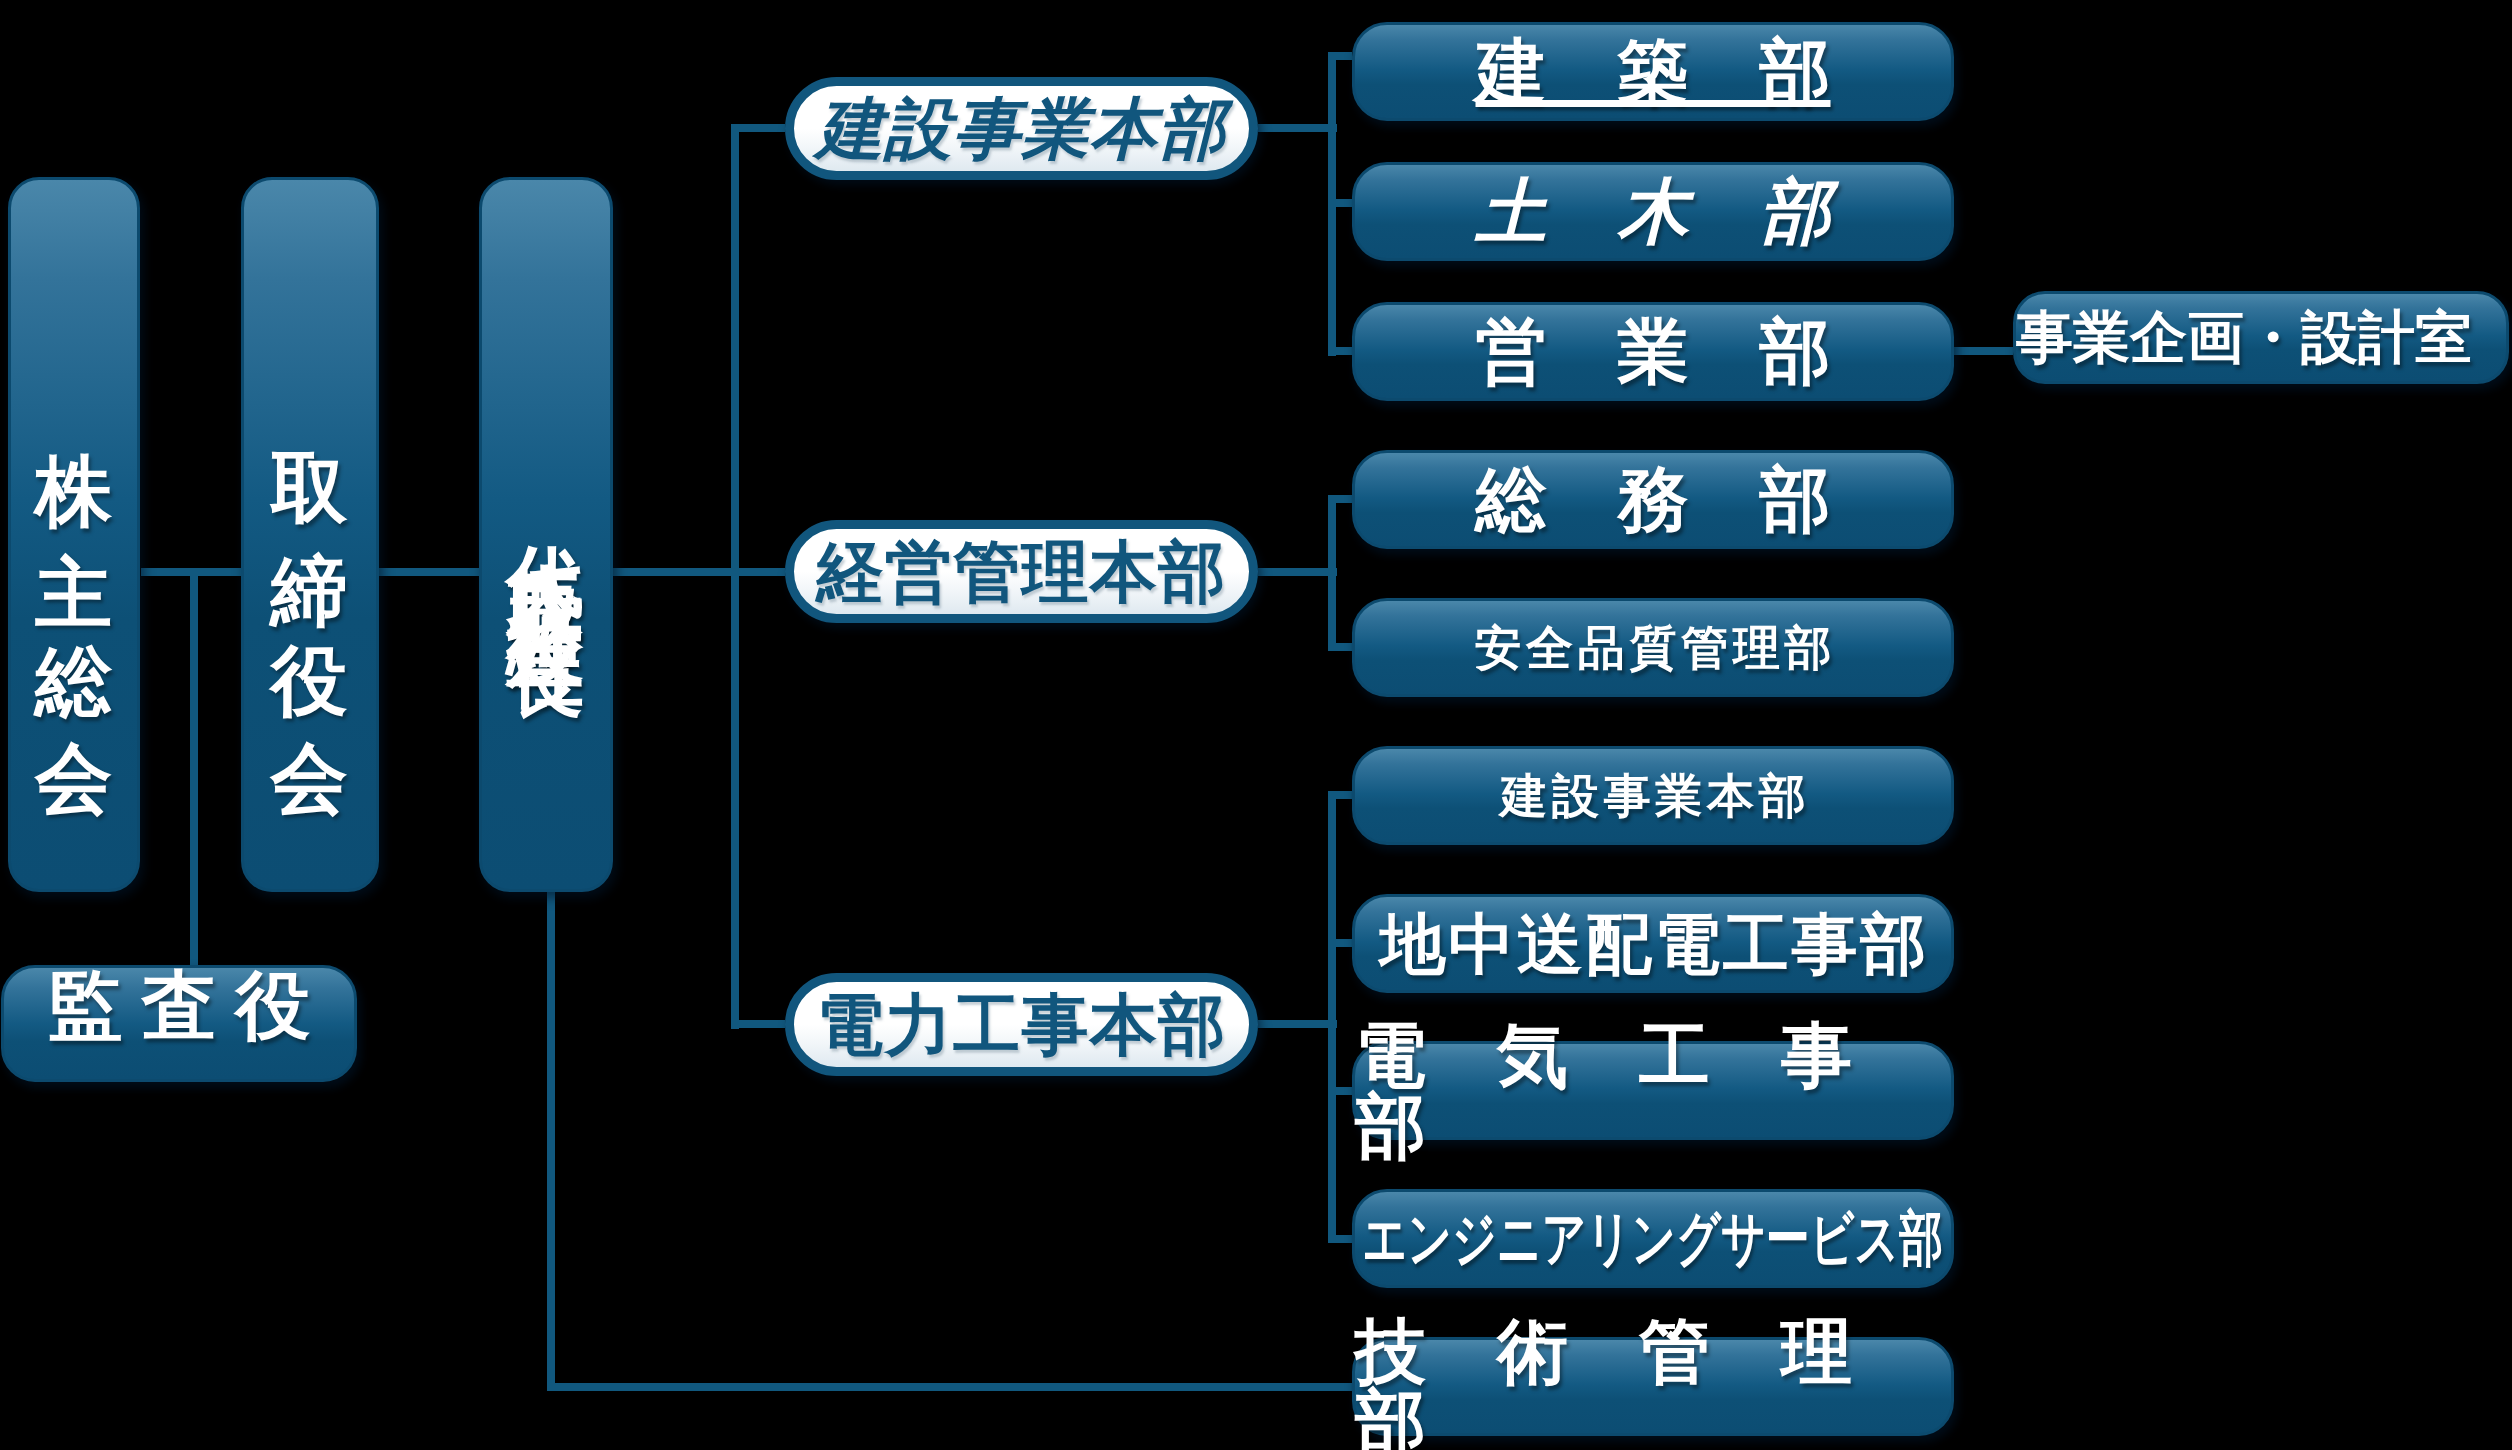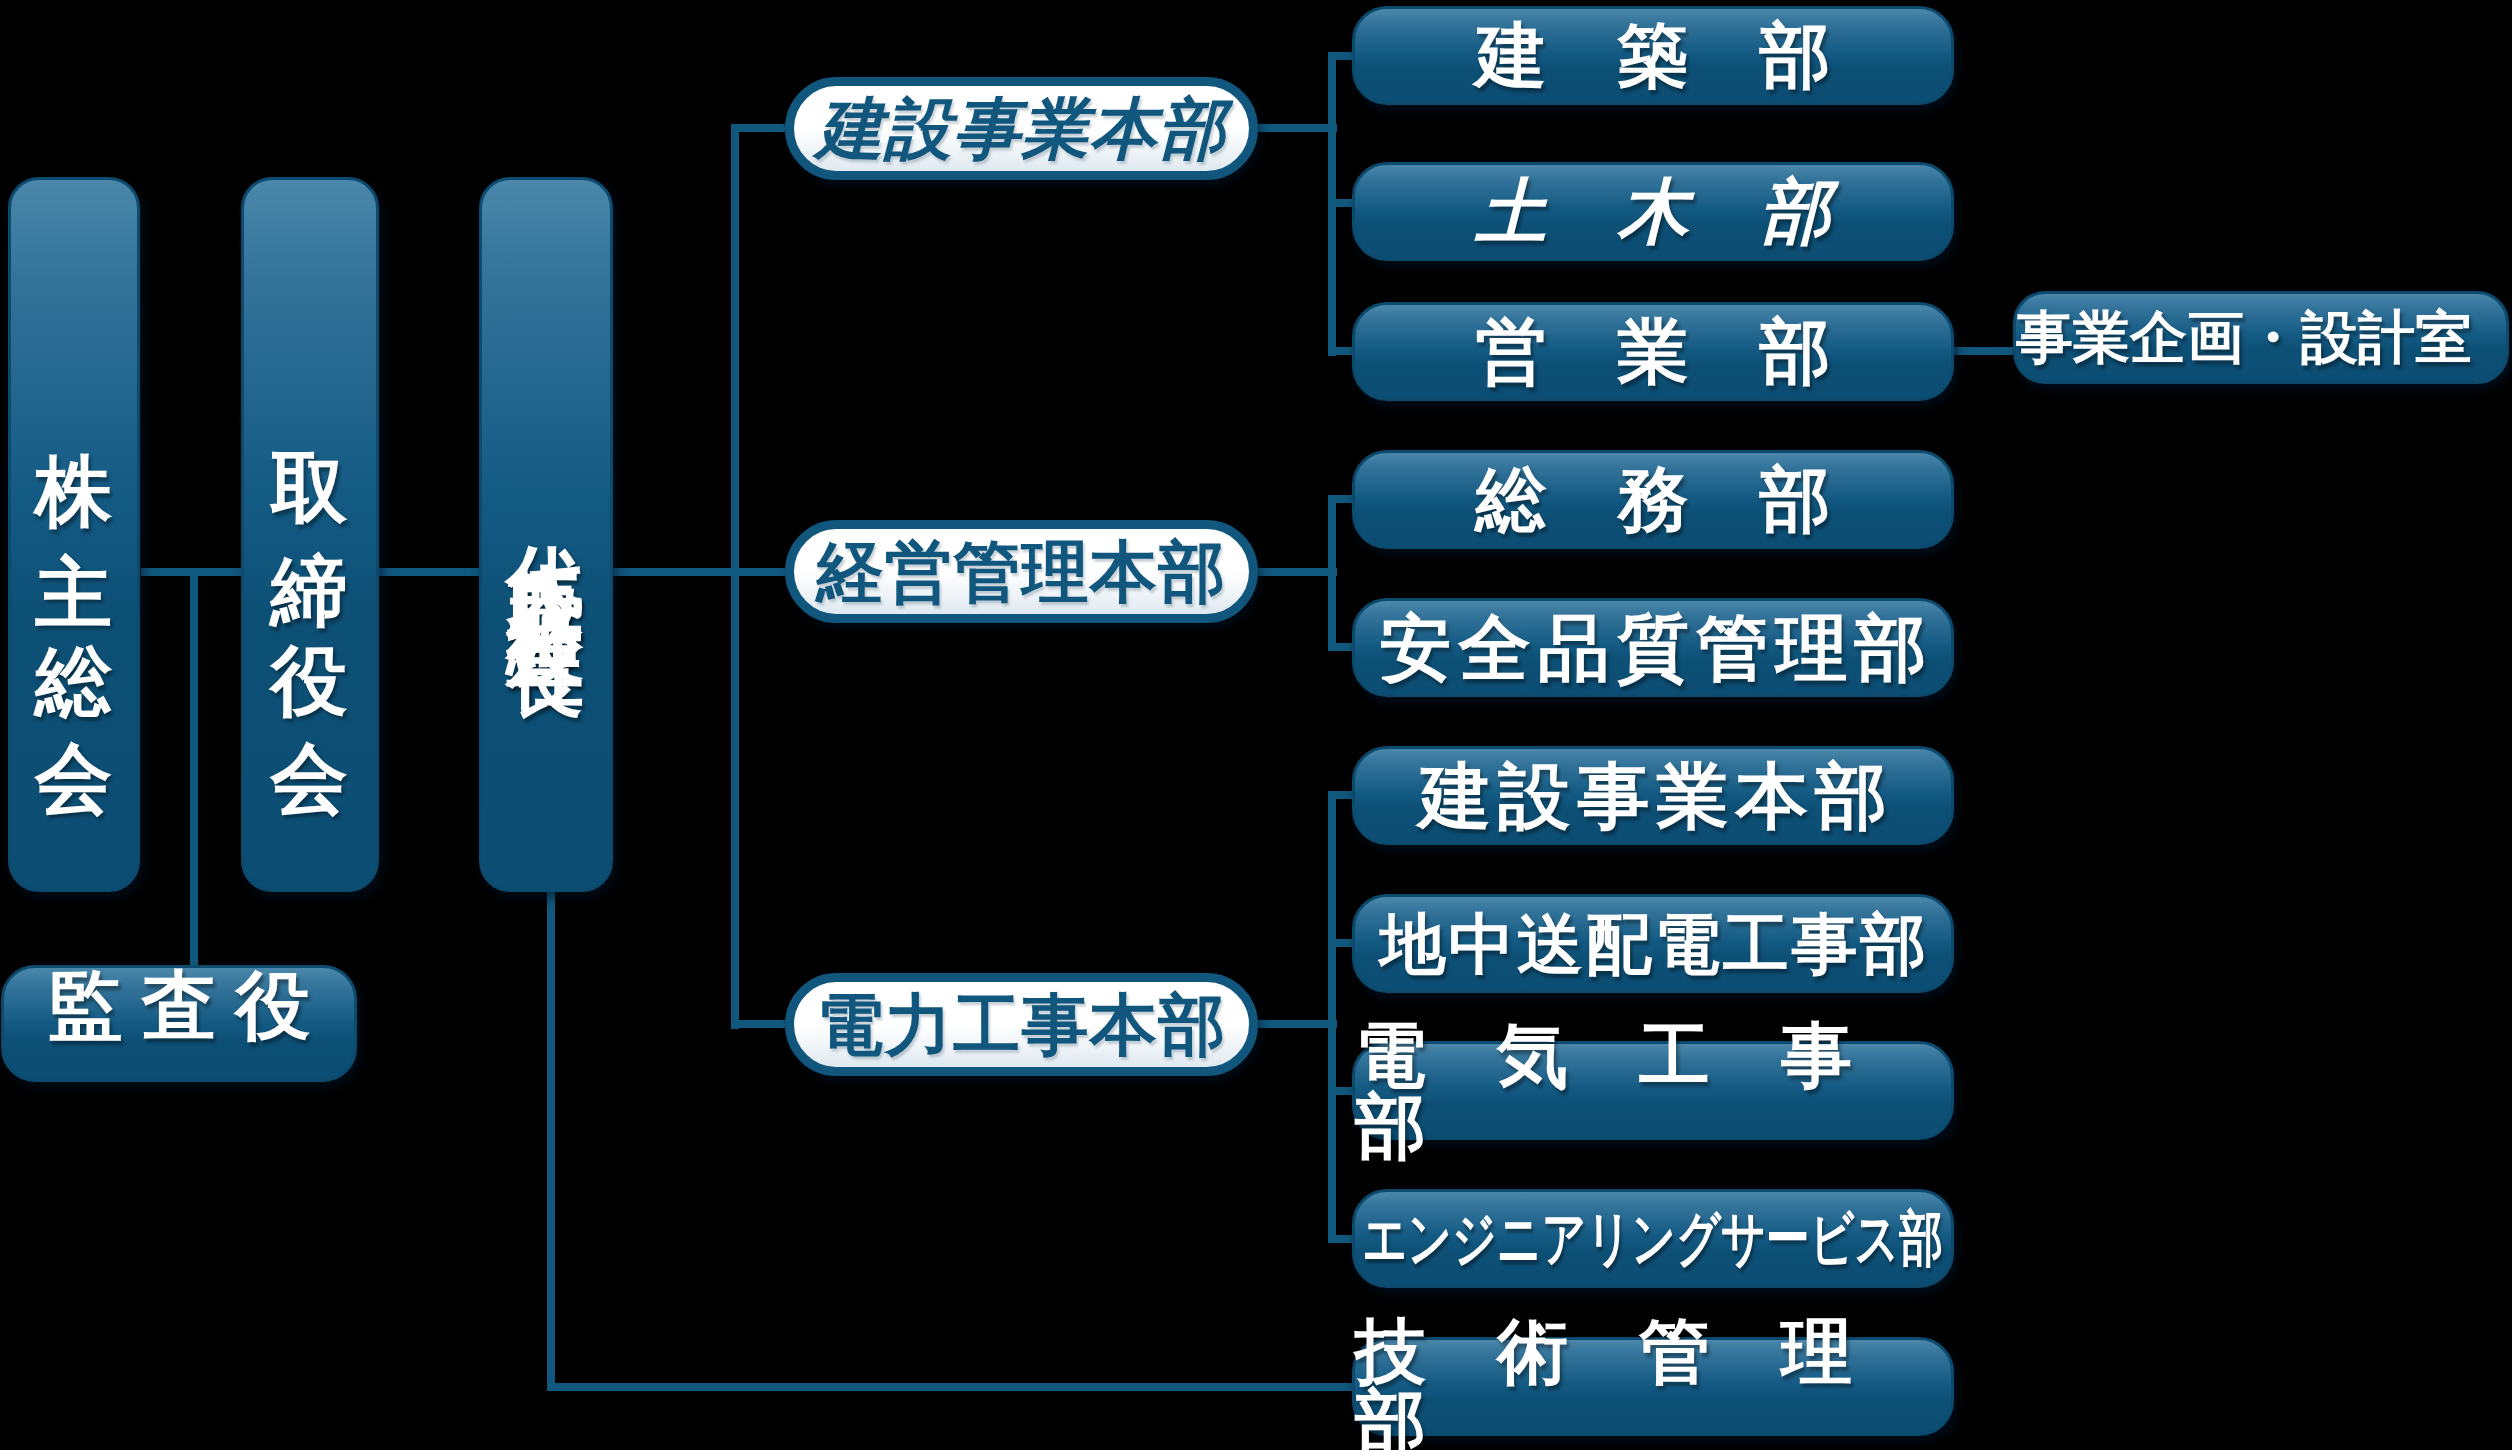--- a/index.html
+++ b/index.html
@@ -33,21 +33,21 @@
   .dept{
     position:absolute;display:flex;align-items:center;justify-content:center;
     background:linear-gradient(180deg,#4a87aa 0%,#33739a 16%,#135a83 48%,#0d5076 64%,#0c4d73 100%);
     border:3px solid #0c4a6e;border-radius:35px;color:#fff;
     left:1352px;width:602px;height:99px;
     box-shadow:3.6px 5.4px 9.6px rgba(0,20,40,.6);
   }
   .dept span,.auditor span{line-height:1;text-shadow:2.4px 3.6px 3.6px rgba(0,0,0,.38);}
   .f118{font-size:71px;}
   .f105{font-size:71px;}
-  .ls12{font-size:72px;letter-spacing:0.10em;padding-left:0.10em;}
+  .ls12{font-size:47px;letter-spacing:0.10em;padding-left:0.10em;}
   .ls4{font-size:66px;letter-spacing:0.04em;padding-left:0.04em;}
   .cond{font-size:60px;display:inline-block;transform:scaleX(.73);white-space:nowrap;}
 
   
   .auditor{
     position:absolute;left:1px;top:965px;width:356px;height:117px;
     display:flex;align-items:flex-start;justify-content:center;
     background:linear-gradient(180deg,#4a87aa 0%,#33739a 18%,#135a83 50%,#0d5076 66%,#0c4d73 100%);
     border:3px solid #0c4a6e;border-radius:34px;color:#fff;
     box-shadow:3.6px 5.4px 9.6px rgba(0,20,40,.6);
@@ -74,21 +74,21 @@
   }
   .office span{font-size:57px;line-height:1;text-shadow:2.4px 3.6px 3.6px rgba(0,0,0,.38);}
 
   
   #n-shareholders{left:8.4px;top:177px;width:132px;height:715px;}
   #n-board{left:241px;top:177px;width:138px;height:715px;}
   #n-president{left:479px;top:177px;width:134px;height:715px;}
   #p-construction{top:77px;font-style:italic;}
   #p-management{top:520px;}
   #p-power{top:973px;}
-  #d1{top:6px;} #d2{top:162px;font-style:italic;} #d3{top:302px;} #d4{top:450px;} #d5{top:598px;}
+  #d1{top:22px;text-decoration:underline;} #d2{top:162px;font-style:italic;} #d3{top:302px;} #d4{top:450px;} #d5{top:598px;}
   #d6{top:746px;} #d7{top:894px;} #d8{top:1041px;} #d9{top:1189px;} #d10{top:1337px;}
 </style>
 </head>
 <body>
 
 <div class="canvas">
 
   <div class="line lh" style="left:141px;top:568px;width:101px;"></div>
   <div class="line lh" style="left:379px;top:568px;width:100px;"></div>
   <div class="line lh" style="left:613px;top:568px;width:172px;"></div>

